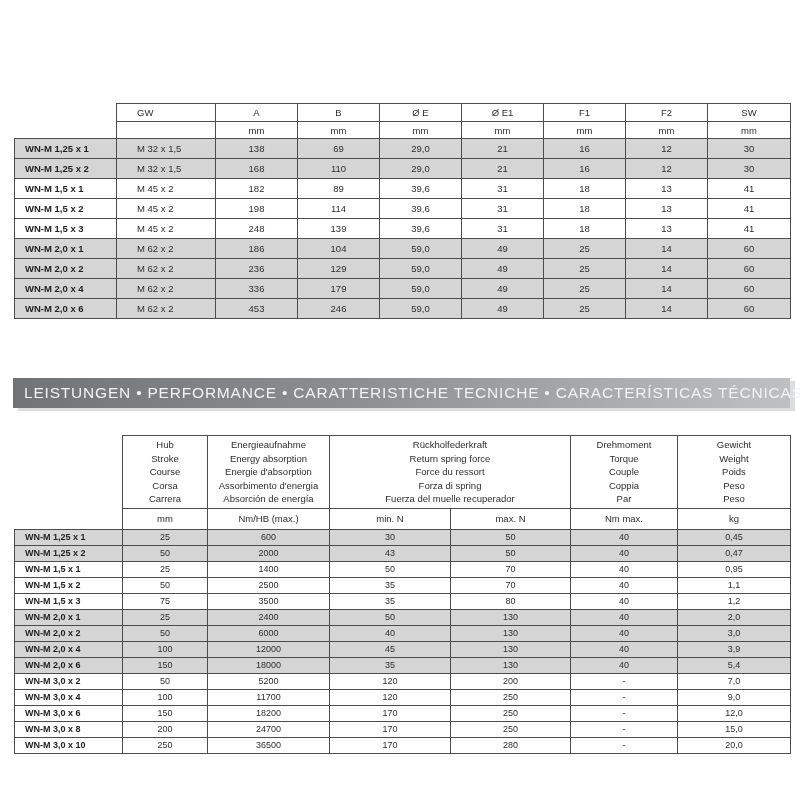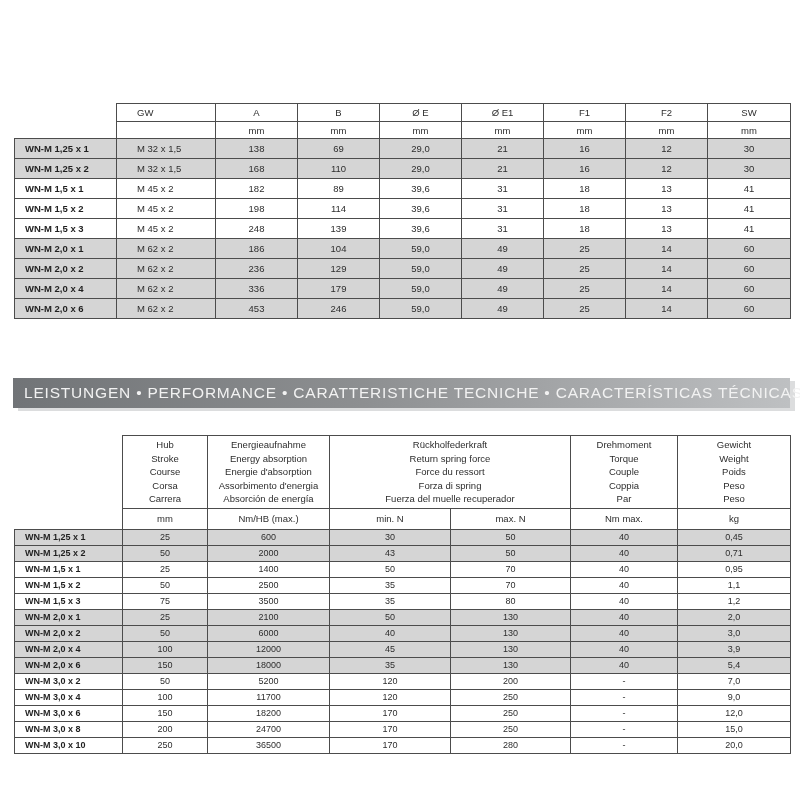--- a/index.html
+++ b/index.html
@@ -271,21 +271,21 @@
           <td>40</td>
           <td>0,45</td>
         </tr>
         <tr class="shaded">
           <td class="row-label">WN-M 1,25 x 2</td>
           <td>50</td>
           <td>2000</td>
           <td>43</td>
           <td>50</td>
           <td>40</td>
-          <td>0,71</td>
+          <td>0,47</td>
         </tr>
         <tr>
           <td class="row-label">WN-M 1,5 x 1</td>
           <td>25</td>
           <td>1400</td>
           <td>50</td>
           <td>70</td>
           <td>40</td>
           <td>0,95</td>
         </tr>
@@ -303,21 +303,21 @@
           <td>75</td>
           <td>3500</td>
           <td>35</td>
           <td>80</td>
           <td>40</td>
           <td>1,2</td>
         </tr>
         <tr class="shaded">
           <td class="row-label">WN-M 2,0 x 1</td>
           <td>25</td>
-          <td>2100</td>
+          <td>2400</td>
           <td>50</td>
           <td>130</td>
           <td>40</td>
           <td>2,0</td>
         </tr>
         <tr class="shaded">
           <td class="row-label">WN-M 2,0 x 2</td>
           <td>50</td>
           <td>6000</td>
           <td>40</td>

